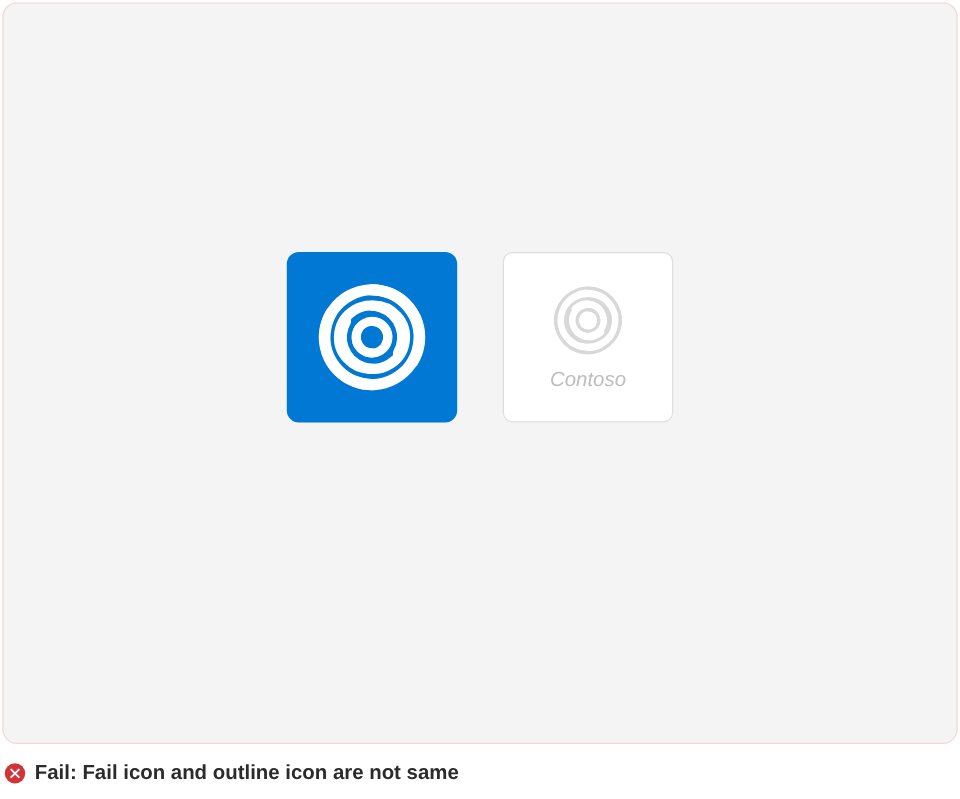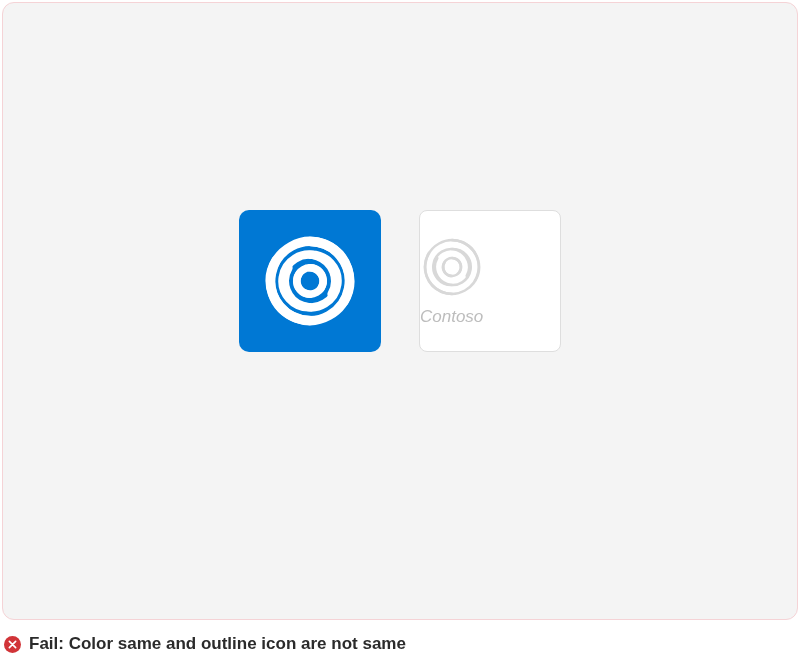--- a/index.html
+++ b/index.html
@@ -43,21 +43,21 @@
       justify-content: center;
     }
     .outline-tile {
       width: 142px;
       height: 142px;
       background: #ffffff;
       border: 1px solid #dedede;
       border-radius: 8px;
       display: flex;
       flex-direction: column;
-      align-items: flex-start;
+      align-items: center;
       justify-content: center;
       gap: 8px;
     }
     .outline-tile-label {
       font-size: 17px;
       font-style: italic;
       color: #bdbdbd;
       font-weight: 400;
     }
     .status-row {
@@ -122,14 +122,14 @@
 
   </div>
 </div>
 
 <div class="status-row">
   <span class="status-icon">
     <svg viewBox="0 0 10 10">
       <path d="M 1.5 1.5 L 8.5 8.5 M 8.5 1.5 L 1.5 8.5" stroke="#ffffff" stroke-width="1.8" stroke-linecap="round"></path>
     </svg>
   </span>
-  <span class="status-text">Fail: Color same and outline icon are not same</span>
+  <span class="status-text">Fail: Fail icon and outline icon are not same</span>
 </div>
 
 </body></html>

